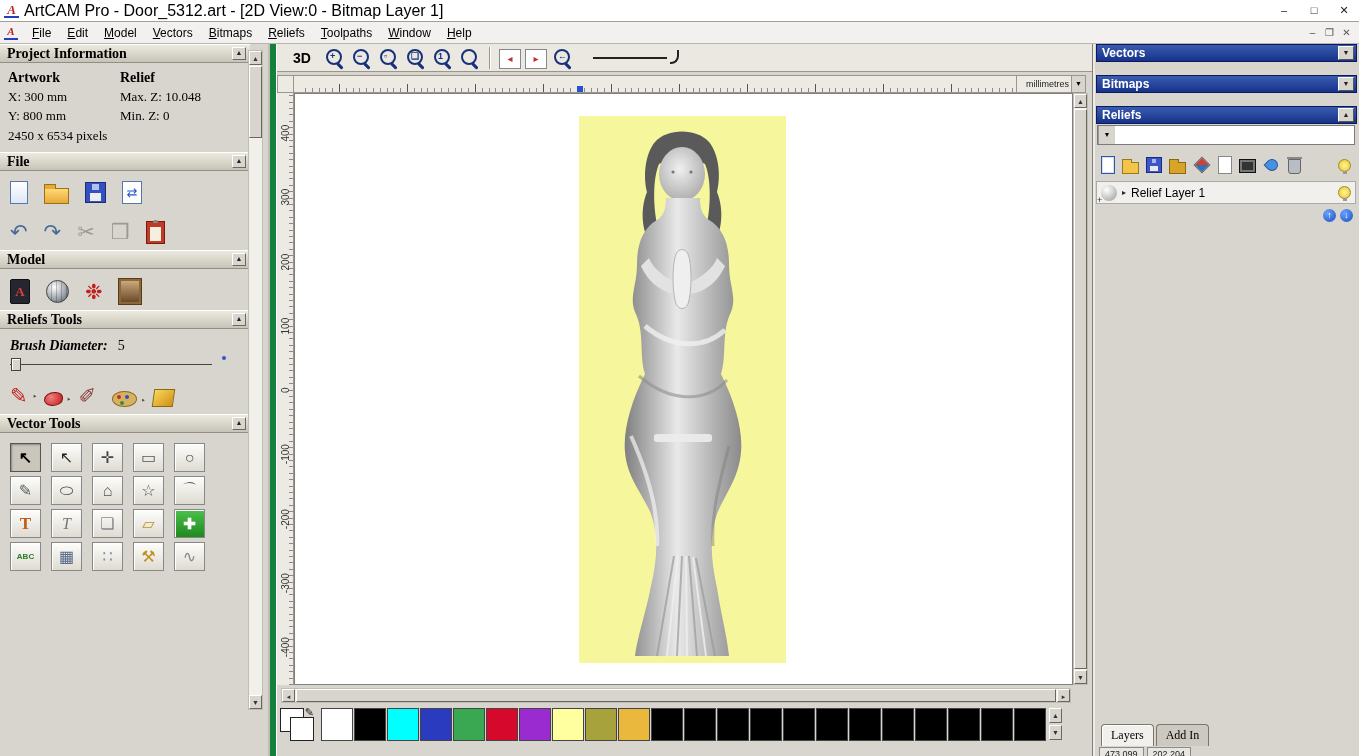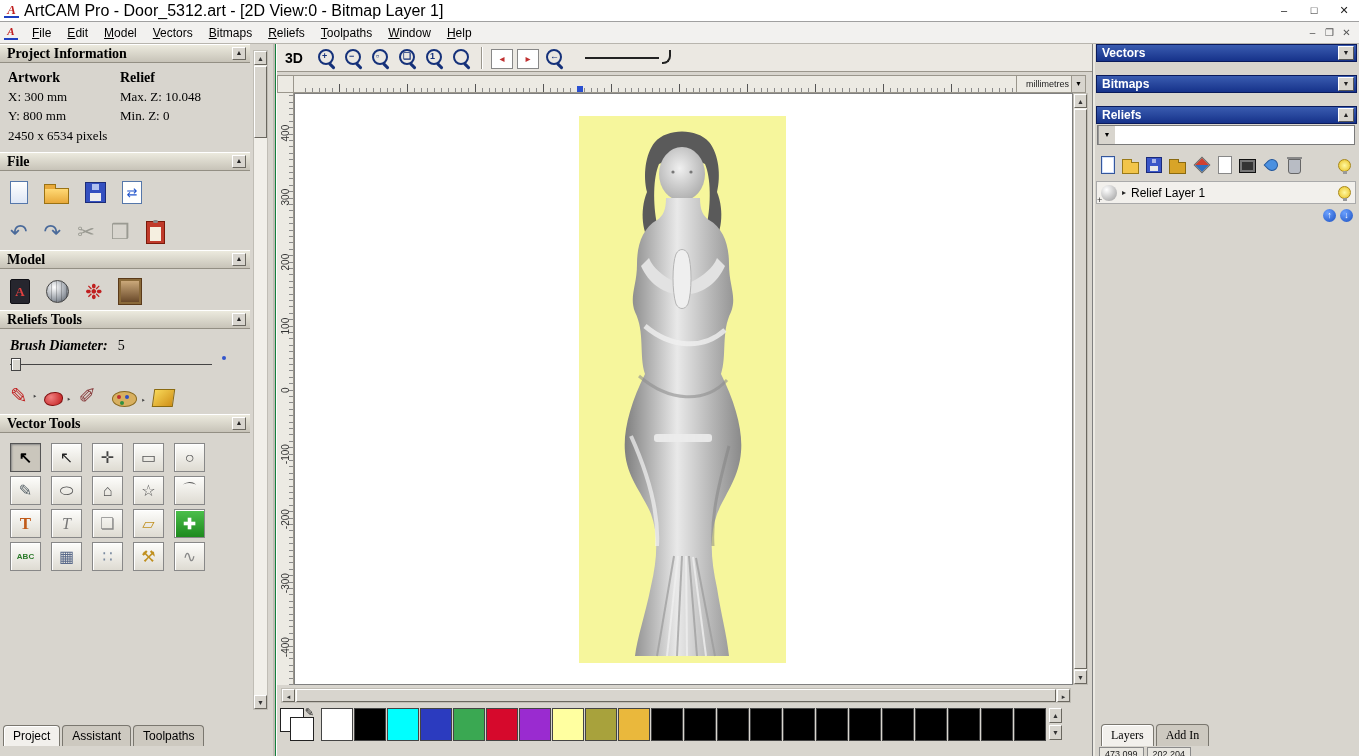--- a/index.html
+++ b/index.html
@@ -15,21 +15,21 @@
 
   
   .menubar { position:absolute; left:0; top:22px; right:0; height:22px; background:#f2f1ef; border-bottom:1px solid #b8b5ae; display:flex; align-items:center; padding-left:4px; }
   .menu-logo { width:14px; height:14px; font:bold italic 11px "Liberation Serif",serif; color:#c02020; border-bottom:2px solid #2040c0; line-height:11px; text-align:center; margin-right:6px; }
   .menu-item { display:inline-block; padding:2px 8px; font-size:12px; }
   .menu-item::first-letter { text-decoration:underline; }
   .mdi-controls { margin-left:auto; display:flex; padding-right:4px; }
   .mdi-controls span { width:17px; text-align:center; font-size:10px; color:#555; }
 
   
-  .left-panel { position:absolute; left:0; top:44px; bottom:0; width:276px; background:#d8d5ce; border-right:1px solid #15803d; box-shadow:inset -2px 0 0 #c0bdb5;text-decoration:underline; }
+  .left-panel { position:absolute; left:0; top:44px; bottom:0; width:276px; background:#d8d5ce; border-right:6px solid #15803d; box-shadow:inset -2px 0 0 #c0bdb5;text-decoration:underline; }
   .lp-content { position:absolute; left:0; top:0; width:250px; bottom:38px; overflow:hidden; }
   .lp-header { height:19px; background:linear-gradient(#eceade,#c7c3b8); border-top:1px solid #fff; border-bottom:1px solid #938f84; display:flex; align-items:center; justify-content:space-between; padding:0 4px 0 7px; font:bold 14px "Liberation Serif",serif; }
   .collapse-btn { width:14px; height:13px; background:#d8d5ce; border:1px solid #fff; border-right-color:#6a675f; border-bottom-color:#6a675f; font-size:7px; line-height:11px; text-align:center; color:#222; }
   .pi-grid { display:grid; grid-template-columns:112px auto; padding:7px 4px 2px 8px; font:13px "Liberation Serif",serif; row-gap:3px; }
   .pi-grid .hd { font-weight:bold; font-size:14px; }
   .pi-pixels { font:13px "Liberation Serif",serif; padding:2px 8px 8px; }
   .icon-row { display:flex; align-items:center; gap:16px; padding:10px 6px 6px 10px; min-height:36px; }
   .lp-glyph { font-size:21px; line-height:24px; display:inline-block; }
   .has-flyout { position:relative; }
   .has-flyout::after { content:"‣"; position:absolute; right:-9px; bottom:-1px; font-size:10px; color:#444; }
@@ -73,21 +73,21 @@
   .lp-scrollbar .sb-btn { position:absolute; left:0; }
   .lp-scrollbar .up { top:0; } .lp-scrollbar .down { bottom:0; }
   .lp-scrollbar .sb-thumb { position:absolute; left:0; top:15px; width:13px; height:72px; background:#d8d5ce; border:1px solid #fff; border-right-color:#6a675f; border-bottom-color:#6a675f; }
 
   .lp-tabs { position:absolute; left:3px; bottom:10px; display:flex; align-items:flex-end; }
   .tab { border:1px solid #7a776f; border-bottom:none; background:#cdc9c0; padding:3px 9px 3px; font-size:12px; border-radius:4px 4px 0 0; margin-right:2px; }
   .tab.active { background:#f2f0ec; box-shadow:inset 1px 1px 0 #fff; position:relative; }
 
   
   .main-area { position:absolute; left:276px; top:44px; width:816px; height:712px; background:#d8d5ce; border-left:1px solid #fff; }
-  .mtoolbar { position:absolute; left:0; top:0; width:816px; height:28px; background:#ebe8e2; border-bottom:1px solid #9a968c; display:flex; align-items:center; gap:3px; padding-left:8px; }
+  .mtoolbar { position:absolute; left:0; top:0; width:816px; height:28px; background:#ebe8e2; border-bottom:1px solid #9a968c; display:flex; align-items:center; gap:3px; padding-left:16px; }
   .view3d { font:bold 14px "Liberation Sans",sans-serif; margin-right:8px; }
   .tb-btn { width:24px; height:24px; position:relative; display:inline-flex; }
   .ic-mag { font-size:9px; font-weight:bold; color:#15317a; padding:5px 0 0 8px; }
   .ic-mag::before { content:""; position:absolute; left:4px; top:3px; width:12px; height:12px; border:2px solid #15317a; border-radius:50%; }
   .ic-mag::after { content:""; position:absolute; left:16px; top:16px; width:8px; height:3px; background:#15317a; border-radius:2px; transform:rotate(45deg); transform-origin:0 0; }
   .ic-page { font-size:10px; color:#c03030; align-items:center; justify-content:center; background:#fff; border:1px solid #888; width:22px; height:20px; margin-top:2px; display:inline-flex; }
   .tb-sep { width:2px; height:22px; border-left:1px solid #9a968c; border-right:1px solid #fff; margin:0 5px; }
   .line-ctl { position:relative; width:90px; height:20px; margin-left:16px; }
   .line-ctl .ln { position:absolute; left:0; top:9px; width:74px; height:2px; background:#222; }
   .line-ctl .hook { position:absolute; right:4px; top:2px; width:9px; height:14px; border-right:2px solid #222; border-bottom:2px solid #222; border-radius:0 0 8px 0; }
@@ -287,25 +287,20 @@
         <span class="vg-btn" style="color: rgb(136, 136, 136);">∿</span>
       </div>
   </div>
 
   <div class="lp-scrollbar">
     <span class="sb-btn up">▲</span>
     <span class="sb-thumb"></span>
     <span class="sb-btn down">▼</span>
   </div>
 
-  <div class="lp-tabs">
-      <span class="tab active">Project</span>
-      <span class="tab">Assistant</span>
-      <span class="tab">Toolpaths</span>
-    </div>
 </div>
 
 <div class="main-area">
 
   <div class="mtoolbar">
     <span class="view3d">3D</span>
     <span style="display:flex;gap:3px">
         <span class="tb-btn ic-mag">+</span>
         <span class="tb-btn ic-mag">−</span>
         <span class="tb-btn ic-mag">▫</span>

